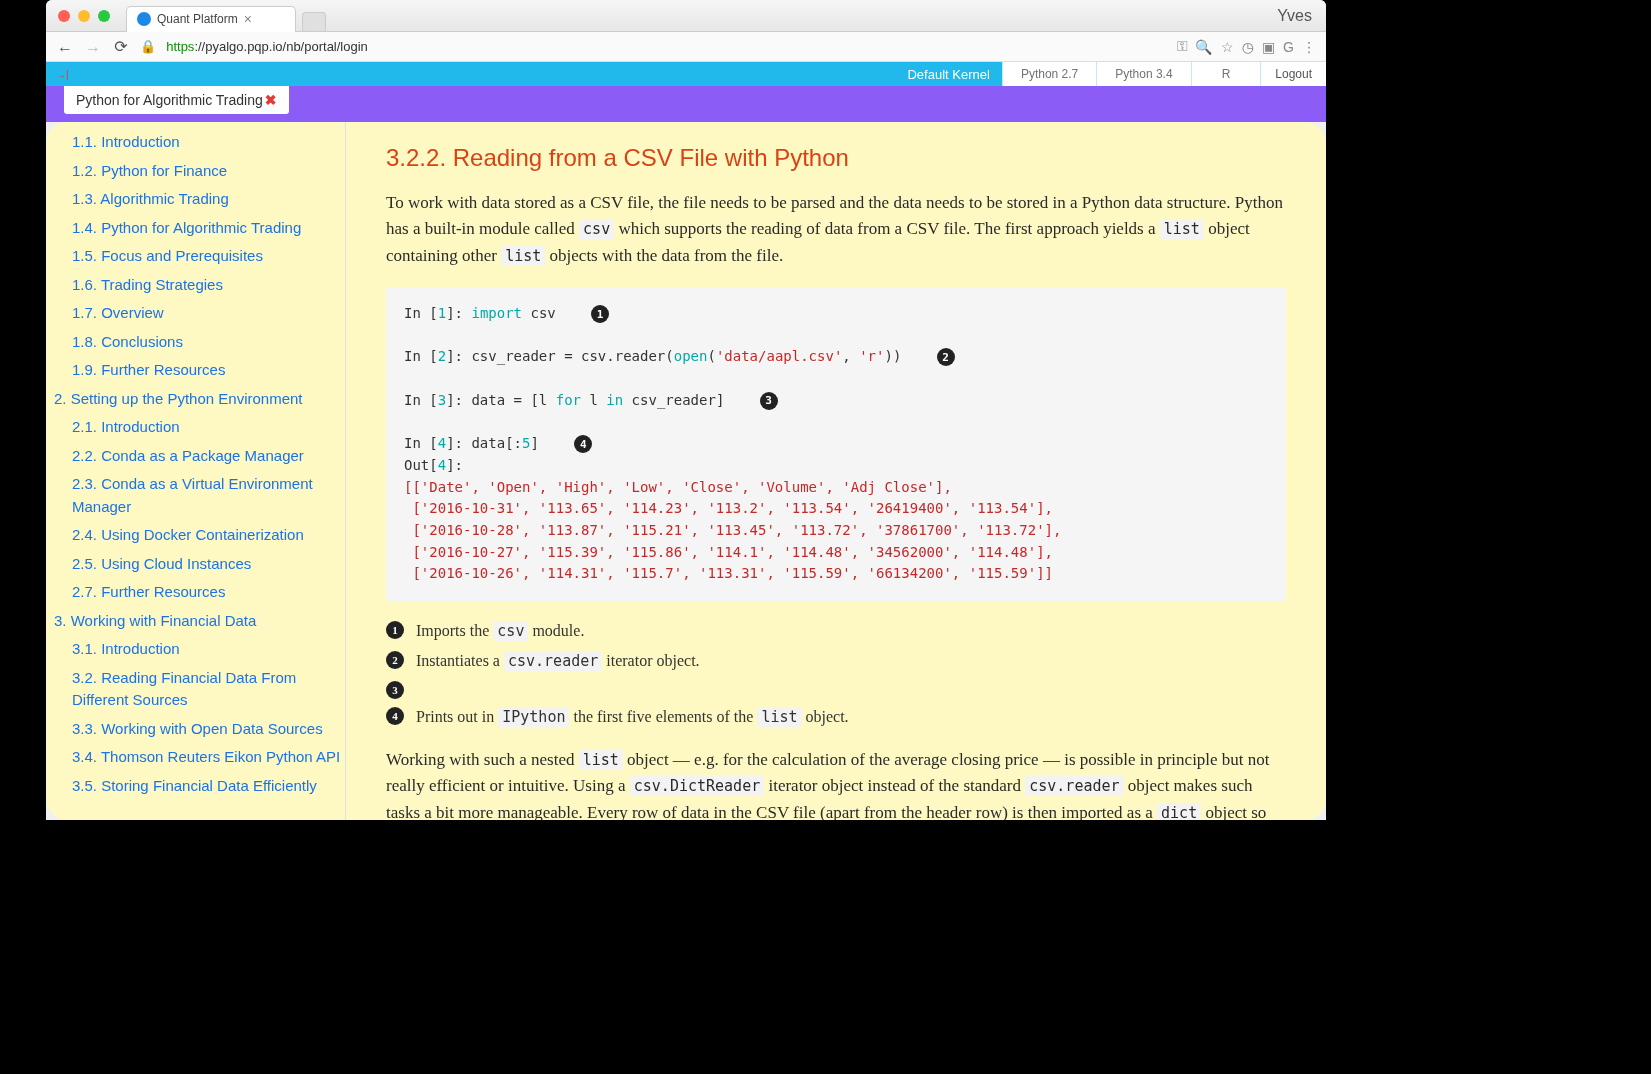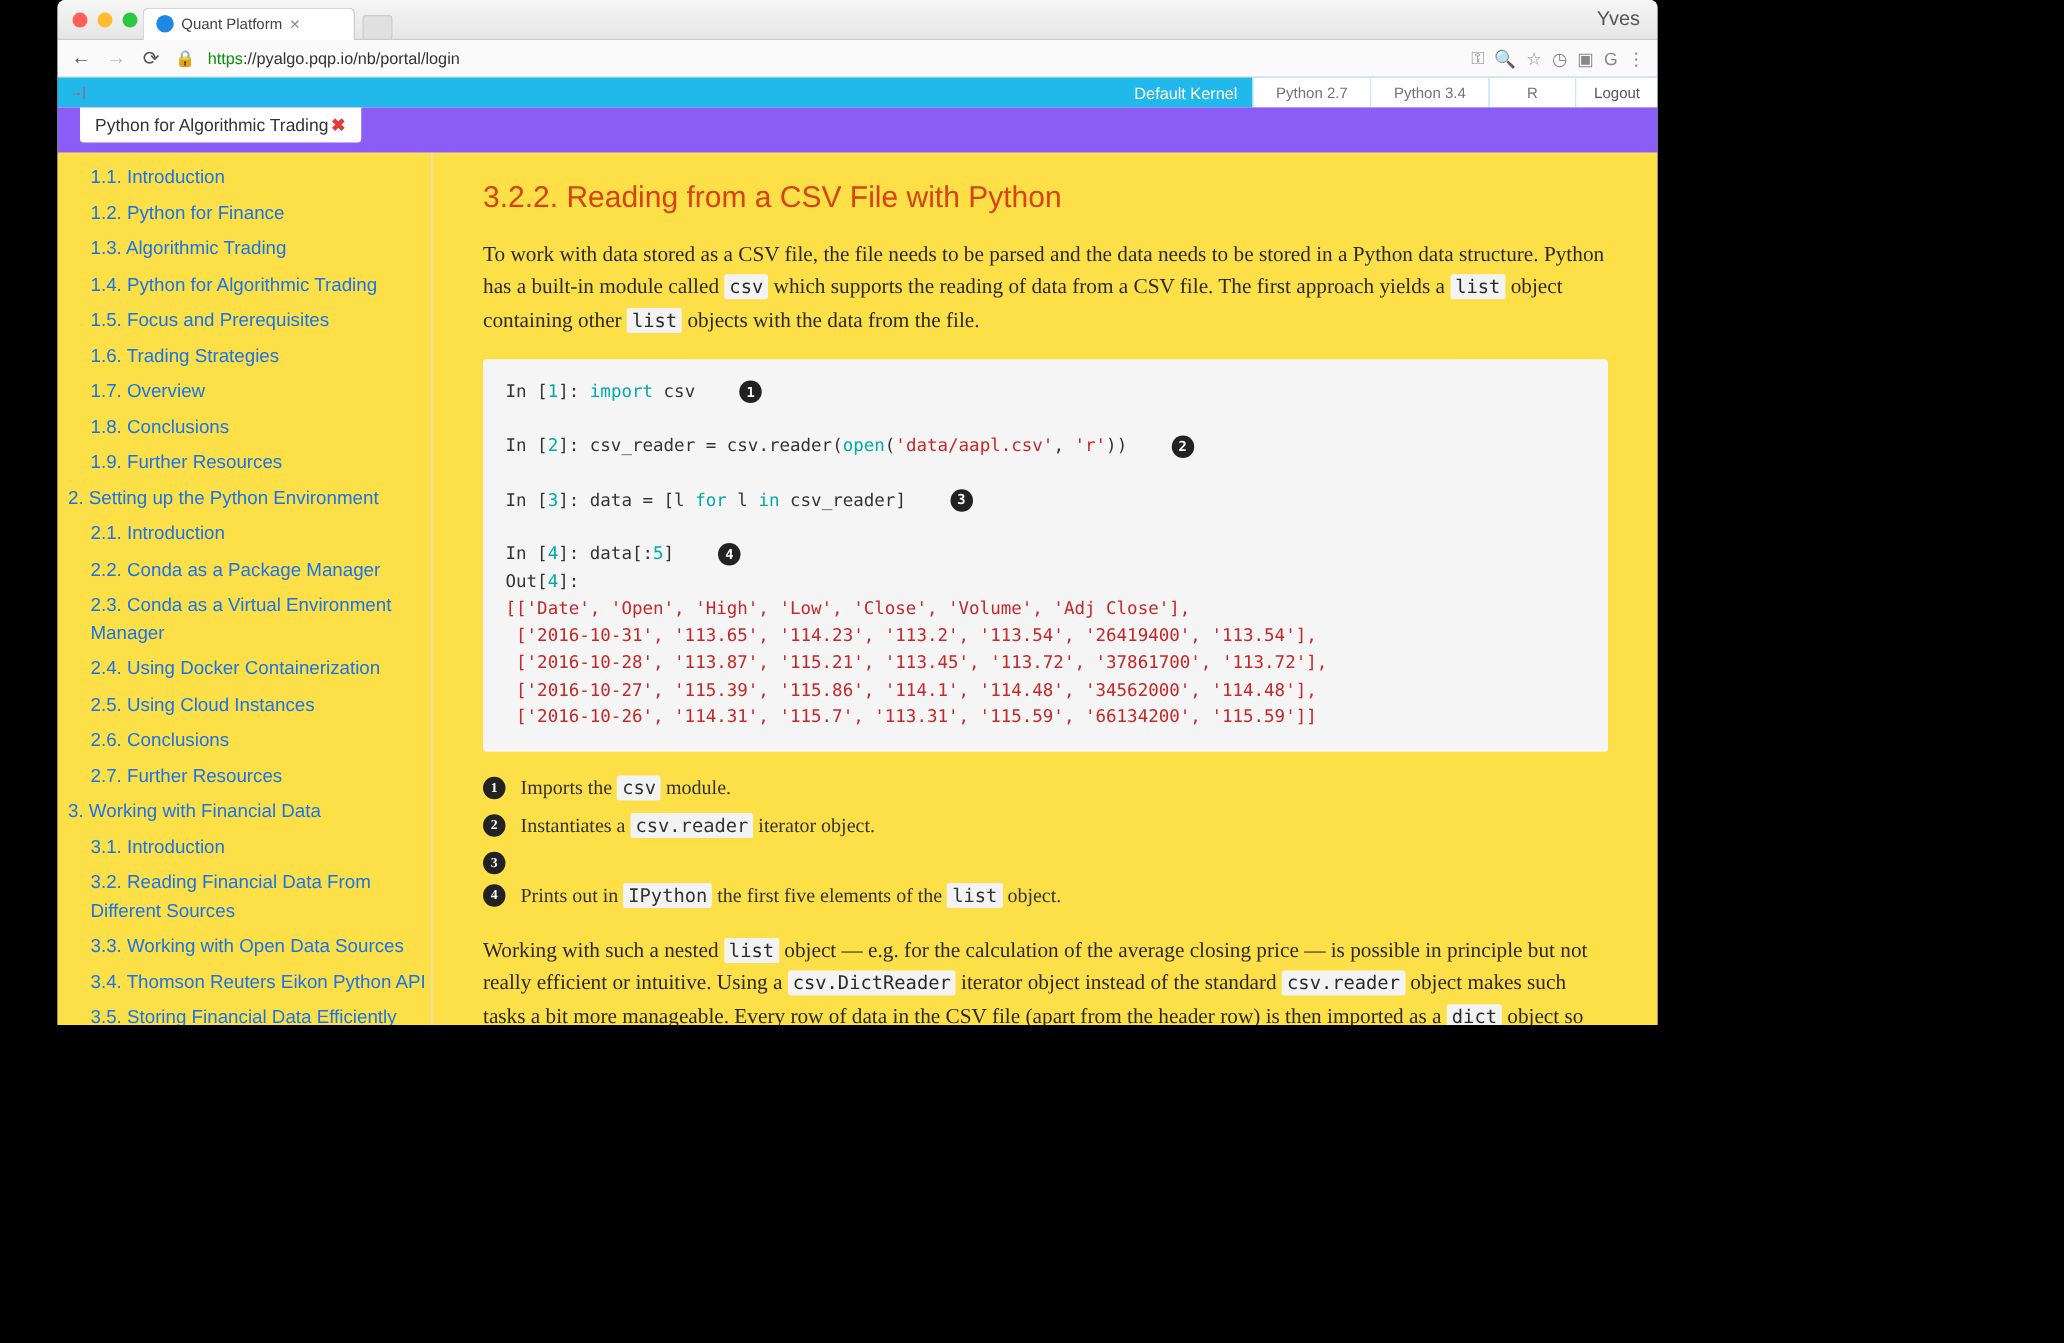--- a/index.html
+++ b/index.html
@@ -3,21 +3,21 @@
 <meta charset="utf-8">
 <style>
 * { margin: 0; padding: 0; box-sizing: border-box; }
 body { font-family: -apple-system, BlinkMacSystemFont, "Segoe UI", Helvetica, Arial, sans-serif; background: #000; }
 .screen { width: 1651px; height: 1074px; background: #000; position: relative; overflow: hidden; }
 .window { position: absolute; left: 46px; top: 0; width: 1280px; height: 820px; background: #f0f0f0; border-radius: 6px 6px 0 0; overflow: hidden; box-shadow: 0 2px 10px rgba(0,0,0,0.3); }
 .titlebar { height: 32px; background: linear-gradient(#f6f6f6,#e6e6e6); border-bottom: 1px solid #ccc; display:flex; align-items:center; }
 .traffic { display:flex; gap:8px; padding-left:12px; }
 .dot { width:12px; height:12px; border-radius:50%; }
 .dot.red{background:#ff5f57;} .dot.yellow{background:#febc2e;} .dot.green{background:#28c840;}
-.tab-strip { display:flex; align-items:flex-end; height:32px; margin-left:4px; flex:1; }
+.tab-strip { display:flex; align-items:flex-end; height:32px; margin-left:16px; flex:1; }
 .chrome-tab { height:26px; background:#fff; border:1px solid #ccc; border-bottom:none; border-radius:5px 5px 0 0; display:flex; align-items:center; padding:0 10px; font-size:12px; color:#444; gap:6px; min-width:170px; }
 .chrome-tab .fav{width:14px;height:14px;border-radius:50%;background:#1e88e5;display:inline-block;}
 .chrome-tab .close{color:#888;font-size:14px;}
 .newtab{width:24px;height:20px;background:#e0e0e0;border:1px solid #ccc;border-radius:3px;margin-left:6px;}
 .userlabel{margin-left:auto;padding-right:14px;font-size:16px;color:#555;}
 .addrbar{height:30px;background:#fafafa;border-bottom:1px solid #ddd;display:flex;align-items:center;padding:0 10px;gap:10px;}
 .navicon{color:#555;font-size:16px;width:18px;text-align:center;cursor:pointer;}
 .navicon.dis{color:#bbb;}
 .lock{color:#0a8f08;font-size:13px;}
 .url{font-size:13px;color:#333;flex:1;}
@@ -26,21 +26,21 @@
 .addractions span{cursor:pointer;}
 .bluebar{height:24px;background:#21b8eb;display:flex;align-items:center;color:#fff;font-size:13px;}
 .bluebar .spacer{flex:1;}
 .kernel-label{padding:0 12px;}
 .kernel-btn{background:#fff;color:#737373;height:24px;display:flex;align-items:center;padding:0 18px;border-left:1px solid #c5e8f5;cursor:pointer;font-size:12px;}
 .kernel-btn.r{padding:0 30px;}
 .logout-cell{background:#fff;color:#555;height:24px;display:flex;align-items:center;padding:0 14px;border-left:1px solid #c5e8f5;cursor:pointer;font-size:12px;}
 .bluebar2{height:36px;background:#8b5cf6;position:relative;}
 .nb-tab{position:absolute;left:18px;top:0;background:#fff;padding:6px 12px;font-size:14px;color:#333;border-radius:0 0 3px 3px;}
 .nb-tab .xred{color:#e53935;font-weight:bold;margin-left:2px;cursor:pointer;}
-.content{display:flex;height:calc(820px - 32px - 30px - 24px - 36px);background:#fde047;}
+.content{display:flex;height:calc(820px - 32px - 30px - 24px - 36px);background:#fef9c3;border-radius:21px;}
 .sidebar{width:300px;border-right:1px solid #e0e0e0;overflow:auto;padding:6px 0 6px 8px;font-size:15px;}
 .sidebar a{color:#1a73e8;text-decoration:none;display:block;padding:3px 4px;line-height:1.5;}
 .sidebar .l1{padding-left:0;} .sidebar .l2{padding-left:18px;}
 .main{flex:1;overflow:auto;padding:10px 40px 20px 40px;color:#333;}
 .heading{color:#d84315;font-size:24px;font-weight:400;margin:12px 0 18px 0;font-family:-apple-system,sans-serif;}
 .para{font-size:17px;line-height:1.55;margin:0 0 18px 0;font-family:Georgia,serif;color:#2a2a2a;}
 .cinline{font-family:Menlo,Consolas,monospace;background:#f3f3f3;padding:1px 4px;font-size:15px;border-radius:2px;}
 .codeblock{background:#f5f5f5;padding:16px 18px;font-family:Menlo,Consolas,monospace;font-size:14px;line-height:1.55;border-radius:3px;margin-bottom:18px;white-space:pre;overflow:auto;}
 .codeblock .b{font-weight:bold;}
 .codeblock .num{color:#0aa;}
@@ -119,21 +119,20 @@
           <a href="#" class="l2">1.6. Trading Strategies</a>
           <a href="#" class="l2">1.7. Overview</a>
           <a href="#" class="l2">1.8. Conclusions</a>
           <a href="#" class="l2">1.9. Further Resources</a>
           <a href="#" class="l1">2. Setting up the Python Environment</a>
           <a href="#" class="l2">2.1. Introduction</a>
           <a href="#" class="l2">2.2. Conda as a Package Manager</a>
           <a href="#" class="l2">2.3. Conda as a Virtual Environment Manager</a>
           <a href="#" class="l2">2.4. Using Docker Containerization</a>
           <a href="#" class="l2">2.5. Using Cloud Instances</a>
-          <a href="#" class="l2">2.6. Conclusions</a>
           <a href="#" class="l2">2.7. Further Resources</a>
           <a href="#" class="l1">3. Working with Financial Data</a>
           <a href="#" class="l2">3.1. Introduction</a>
           <a href="#" class="l2">3.2. Reading Financial Data From Different Sources</a>
           <a href="#" class="l2">3.3. Working with Open Data Sources</a>
           <a href="#" class="l2">3.4. Thomson Reuters Eikon Python API</a>
           <a href="#" class="l2">3.5. Storing Financial Data Efficiently</a>
         </div>
    <div class="main">
 

